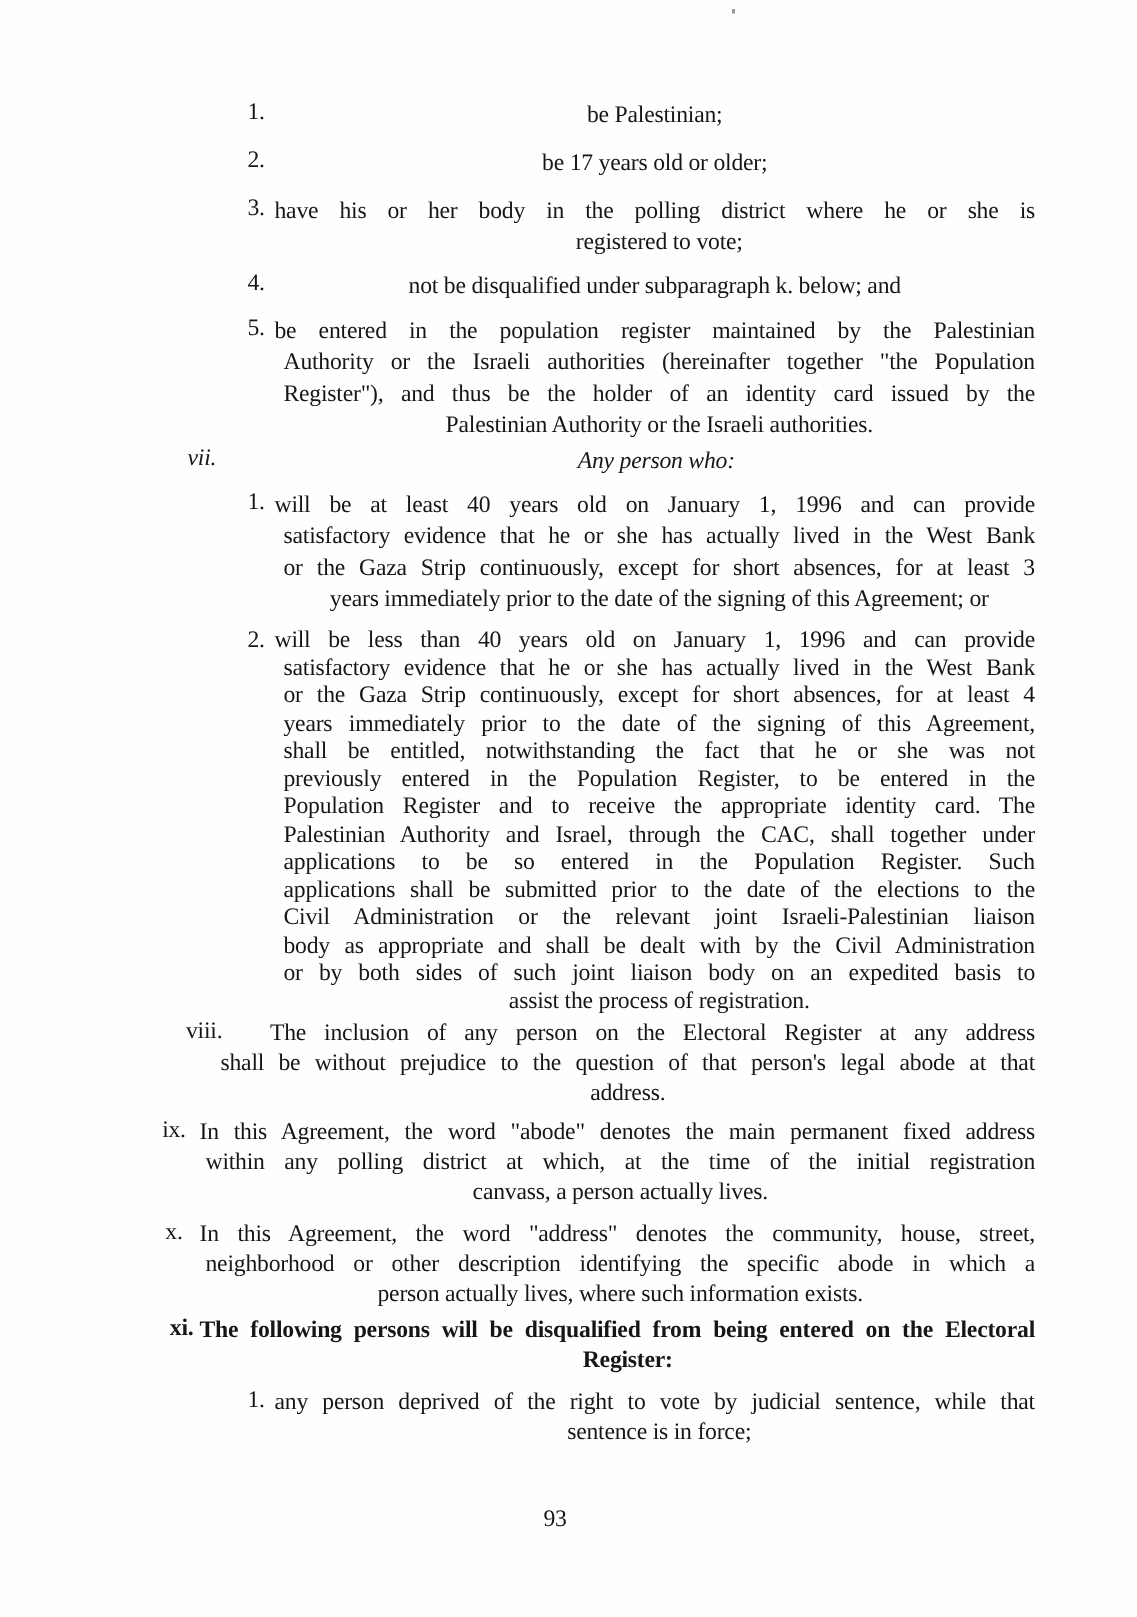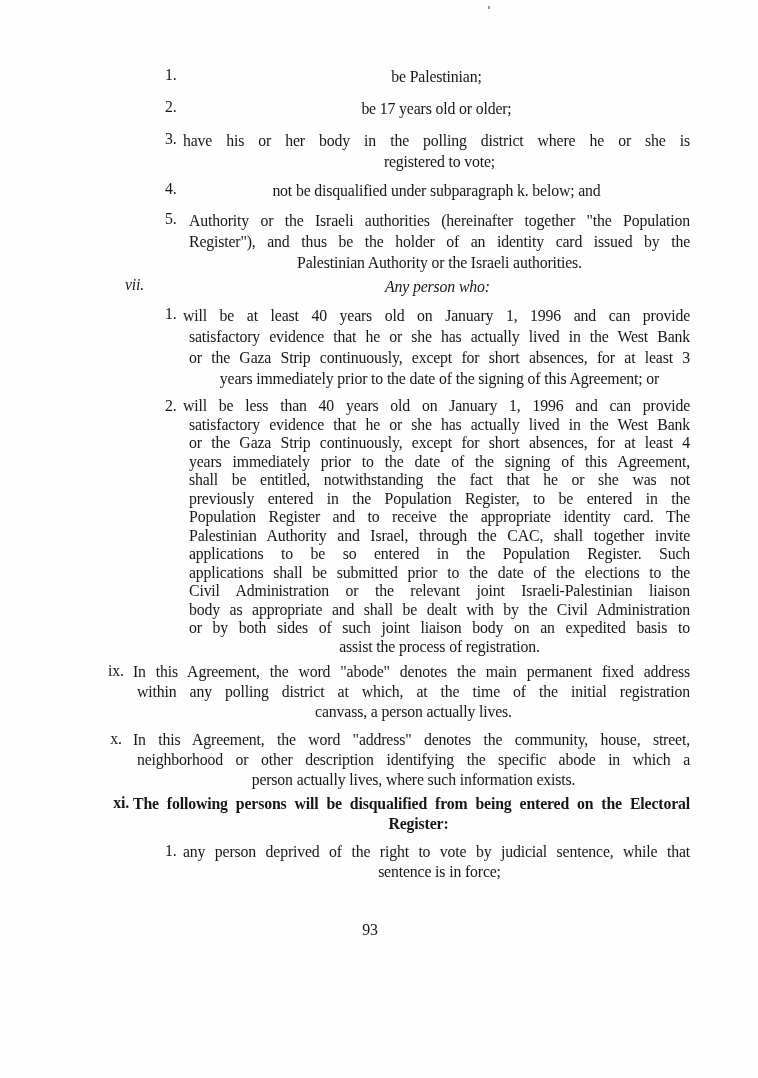--- a/index.html
+++ b/index.html
@@ -94,20 +94,21 @@
         <span class="lbl">3.</span>
         <div class="ln first">have his or her body in the polling district where he or she is</div>
         <div class="ln last">registered to vote;</div>
       </div>
       <div class="block n1 bk-3">
         <span class="lbl">4.</span>
         <div class="ln first last">not be disqualified under subparagraph k. below; and</div>
       </div>
       <div class="block n1 bk-4">
         <span class="lbl">5.</span>
+        <div class="ln first">be entered in the population register maintained by the Palestinian</div>
         <div class="ln">Authority or the Israeli authorities (hereinafter together "the Population</div>
         <div class="ln">Register"), and thus be the holder of an identity card issued by the</div>
         <div class="ln last">Palestinian Authority or the Israeli authorities.</div>
       </div>
       <div class="block rv bk-5">
         <span class="lbl">vii.</span>
         <div class="ln first last">Any person who:</div>
       </div>
       <div class="block n1 bk-6">
         <span class="lbl">1.</span>
@@ -118,27 +119,33 @@
       </div>
       <div class="block n1 bk-7">
         <span class="lbl">2.</span>
         <div class="ln first">will be less than 40 years old on January 1, 1996 and can provide</div>
         <div class="ln">satisfactory evidence that he or she has actually lived in the West Bank</div>
         <div class="ln">or the Gaza Strip continuously, except for short absences, for at least 4</div>
         <div class="ln">years immediately prior to the date of the signing of this Agreement,</div>
         <div class="ln">shall be entitled, notwithstanding the fact that he or she was not</div>
         <div class="ln">previously entered in the Population Register, to be entered in the</div>
         <div class="ln">Population Register and to receive the appropriate identity card. The</div>
-        <div class="ln">Palestinian Authority and Israel, through the CAC, shall together invite</div>
+        <div class="ln">Palestinian Authority and Israel, through the CAC, shall together under</div>
         <div class="ln">applications to be so entered in the Population Register. Such</div>
         <div class="ln">applications shall be submitted prior to the date of the elections to the</div>
         <div class="ln">Civil Administration or the relevant joint Israeli-Palestinian liaison</div>
         <div class="ln">body as appropriate and shall be dealt with by the Civil Administration</div>
         <div class="ln">or by both sides of such joint liaison body on an expedited basis to</div>
         <div class="ln last">assist the process of registration.</div>
+      </div>
+      <div class="block rv8 bk-8">
+        <span class="lbl">viii.</span>
+        <div class="ln first">The inclusion of any person on the Electoral Register at any address</div>
+        <div class="ln">shall be without prejudice to the question of that person's legal abode at that</div>
+        <div class="ln last">address.</div>
       </div>
       <div class="block rx bk-9">
         <span class="lbl">ix.</span>
         <div class="ln first">In this Agreement, the word "abode" denotes the main permanent fixed address</div>
         <div class="ln">within any polling district at which, at the time of the initial registration</div>
         <div class="ln last">canvass, a person actually lives.</div>
       </div>
       <div class="block rx bk-10">
         <span class="lbl">x.</span>
         <div class="ln first">In this Agreement, the word "address" denotes the community, house, street,</div>

